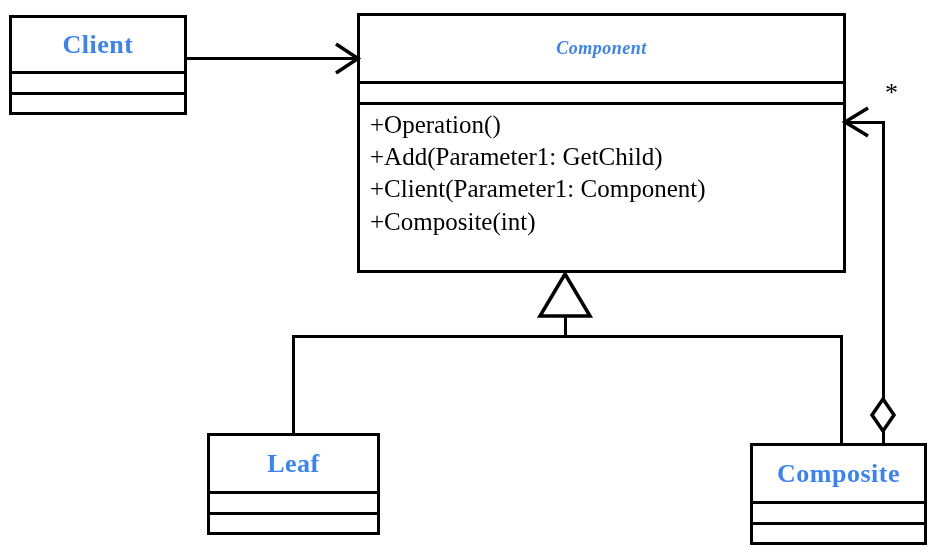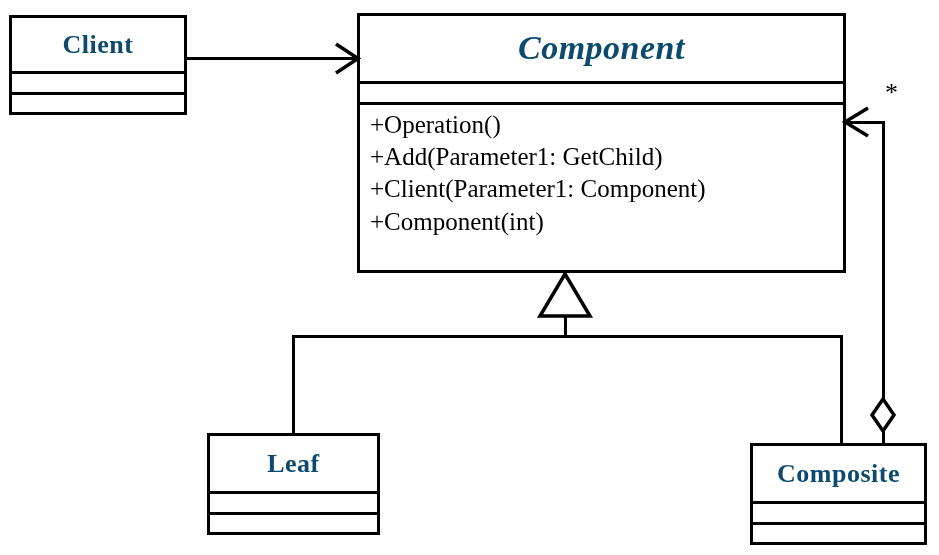--- a/index.html
+++ b/index.html
@@ -24,21 +24,21 @@
     background: #ffffff;
     border: 3px solid #000000;
     display: flex;
     flex-direction: column;
     z-index: 5;
   }
   .class-name {
     box-sizing: border-box;
     text-align: center;
     font-weight: bold;
-    color: #0c4a6e;
+    color: #3b82f6;
     white-space: nowrap;
     overflow: hidden;
     display: flex;
     align-items: center;
     justify-content: center;
     letter-spacing: 0.5px;
   }
   .class-name.abstract {
     font-style: italic;
   }
@@ -56,21 +56,21 @@
     white-space: nowrap;
     line-height: 1.29;
   }
 
   
   #class-client   { left: 9px;   top: 15px;  width: 178px; height: 100px; }
   #class-client .class-name { height: 55px; font-size: 26px; }
   #class-client .compartment { height: 21px; }
 
   #class-component { left: 357px; top: 13px; width: 489px; height: 260px; }
-  #class-component .class-name { height: 68px; font-size: 34px; }
+  #class-component .class-name { height: 68px; font-size: 18px; }
   #class-component .compartment.empty { height: 22px; }
   #class-component .compartment.ops { height: 176px; font-size: 25px; }
 
   #class-leaf     { left: 207px; top: 433px; width: 173px; height: 102px; }
   #class-leaf .class-name { height: 57px; font-size: 26px; }
   #class-leaf .compartment { height: 21px; }
 
   #class-composite { left: 750px; top: 443px; width: 177px; height: 102px; }
   #class-composite .class-name { height: 57px; font-size: 26px; }
   #class-composite .compartment { height: 21px; }
@@ -145,21 +145,21 @@
     <div class="compartment"></div>
   </div>
 
   <div class="uml-class" id="class-component">
     <div class="class-name abstract">Component</div>
     <div class="compartment empty"></div>
     <div class="compartment ops">
       <div class="op-line">+Operation()</div>
       <div class="op-line">+Add(Parameter1: GetChild)</div>
       <div class="op-line">+Client(Parameter1: Component)</div>
-      <div class="op-line">+Component(int)</div>
+      <div class="op-line">+Composite(int)</div>
     </div>
   </div>
 
   <div class="uml-class" id="class-leaf">
     <div class="class-name">Leaf</div>
     <div class="compartment"></div>
     <div class="compartment"></div>
   </div>
 
   <div class="uml-class" id="class-composite">

